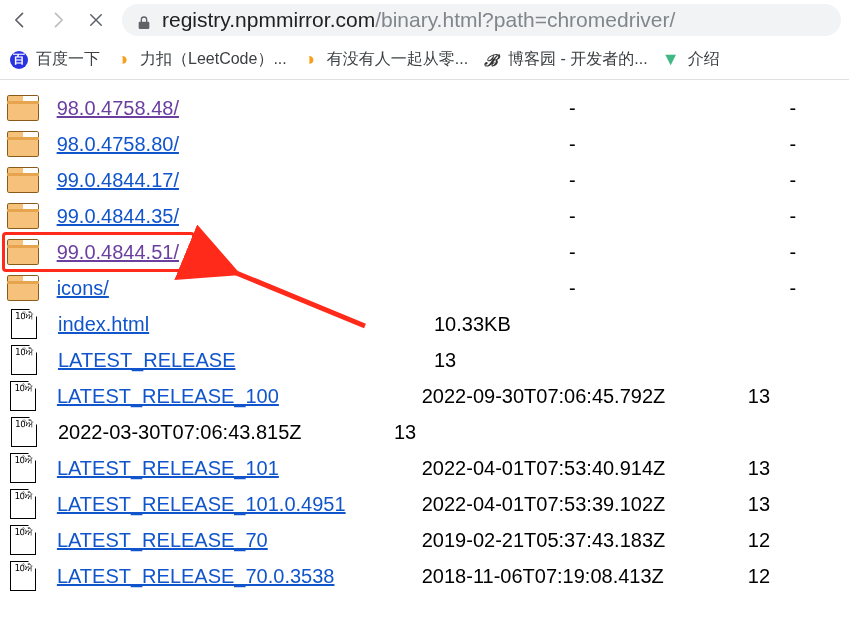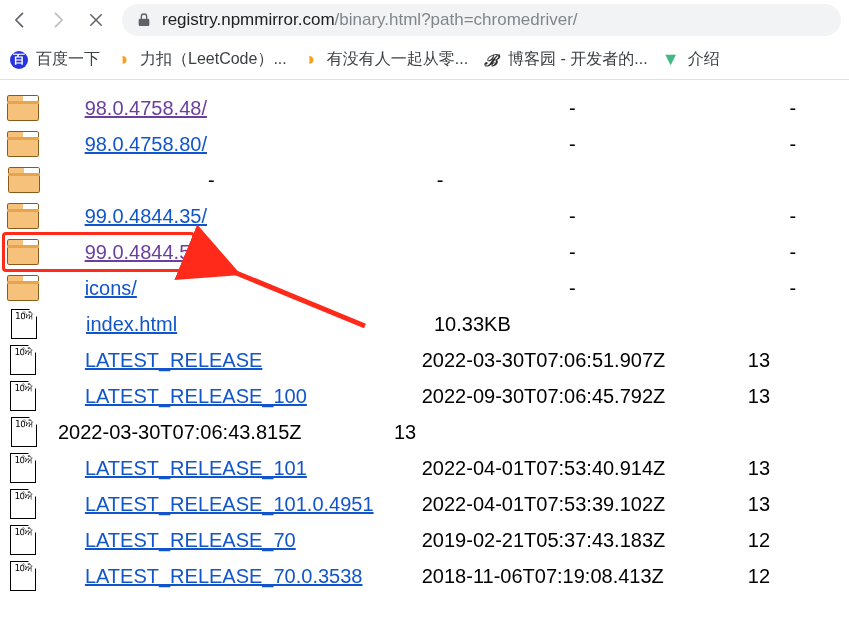--- a/index.html
+++ b/index.html
@@ -4,21 +4,21 @@
   <style>
     * { margin:0; padding:0; box-sizing:border-box; }
     body { font-family: "Microsoft YaHei", Arial, sans-serif; font-size:18px; background:#fff; width:849px; overflow:hidden; }
 
     
     .nav {
       display:flex; align-items:center; height:40px;
       padding:0 8px; gap:14px; color:#555;
     }
     .nav .navbtn { width:24px; height:24px; display:flex; align-items:center; justify-content:center; cursor:pointer; font-size:20px; color:#555; }
-    .url-box { flex:1; display:flex; align-items:center; gap:10px; background:#f1f3f4; border-radius:20px; height:32px; padding:0 14px; color:#5f6368; font-size:17px; }
+    .url-box { flex:1; display:flex; align-items:center; gap:10px; background:#f1f3f4; border-radius:20px; height:32px; padding:0 14px; color:#5f6368; font-size:21px; }
     .url-box .domain { color:#202124; }
     .url-box .path { color:#80868b; }
     .lock { width:16px; height:16px; }
 
     
     .bookmarks {
       display:flex; align-items:center; height:40px;
       padding:0 10px; gap:14px; font-size:16px;
       border-bottom:1px solid #e0e0e0;
     }
@@ -26,21 +26,21 @@
     .favicon { width:18px; height:18px; display:inline-flex; align-items:center; justify-content:center; border-radius:3px; font-size:12px; font-weight:bold; }
     .fav-baidu { background:#2932e1; color:#fff; border-radius:50%; }
     .fav-lc { color:#f89f1b; font-size:18px; }
     .fav-bky { color:#333; font-size:16px; font-family: Georgia, serif; font-style:italic; }
     .fav-vue { color:#41b883; font-size:18px; }
 
     
     .listing { padding:10px 12px 0 6px; }
     .row { display:flex; align-items:center; height:36px; gap:16px; }
     .row .icon { width:36px; height:30px; display:flex; align-items:center; justify-content:center; }
-    .row a.name { color:#1155cc; text-decoration:underline; font-size:20px;margin-left:28px; }
+    .row a.name { color:#1155cc; text-decoration:underline; font-size:20px; }
     .row.visited a.name { color:#6b3fa0; }
     .row .name-wrap { width:360px; }
     .row .date { width:320px; font-size:20px; color:#000; }
     .row .size { width:92px; font-size:20px; color:#000; }
     .row.dir .date, .row.dir .size { text-align:center; color:#000; }
 
     .highlight {
       position:absolute;
       border:3px solid #ff2a1a;
       border-radius:4px;
@@ -153,20 +153,21 @@
           <div class="folder"></div>
         </div>
         <div class="name-wrap"><a href="#" class="name">98.0.4758.80/</a></div>
         <div class="date" style="text-align: left; padding-left: 150px;">-</div>
         <div class="size">-</div>
       </div>
       <div class="row dir">
         <div class="icon">
           <div class="folder"></div>
         </div>
+        <div class="name-wrap"><a href="#" class="name">99.0.4844.17/</a></div>
         <div class="date" style="text-align: left; padding-left: 150px;">-</div>
         <div class="size">-</div>
       </div>
       <div class="row dir">
         <div class="icon">
           <div class="folder"></div>
         </div>
         <div class="name-wrap"><a href="#" class="name">99.0.4844.35/</a></div>
         <div class="date" style="text-align: left; padding-left: 150px;">-</div>
         <div class="size">-</div>
@@ -192,21 +193,20 @@
           <div class="file"></div>
         </div>
         <div class="name-wrap"><a href="#" class="name">index.html</a></div>
         <div class="size">10.33KB</div>
       </div>
       <div class="row file-row">
         <div class="icon">
           <div class="file"></div>
         </div>
         <div class="name-wrap"><a href="#" class="name">LATEST_RELEASE</a></div>
-        <div class="date">2022-03-30T07:06:51.907Z</div>
         <div class="size">13</div>
       </div>
       <div class="row file-row">
         <div class="icon">
           <div class="file"></div>
         </div>
         <div class="name-wrap"><a href="#" class="name">LATEST_RELEASE_100</a></div>
         <div class="date">2022-09-30T07:06:45.792Z</div>
         <div class="size">13</div>
       </div>

